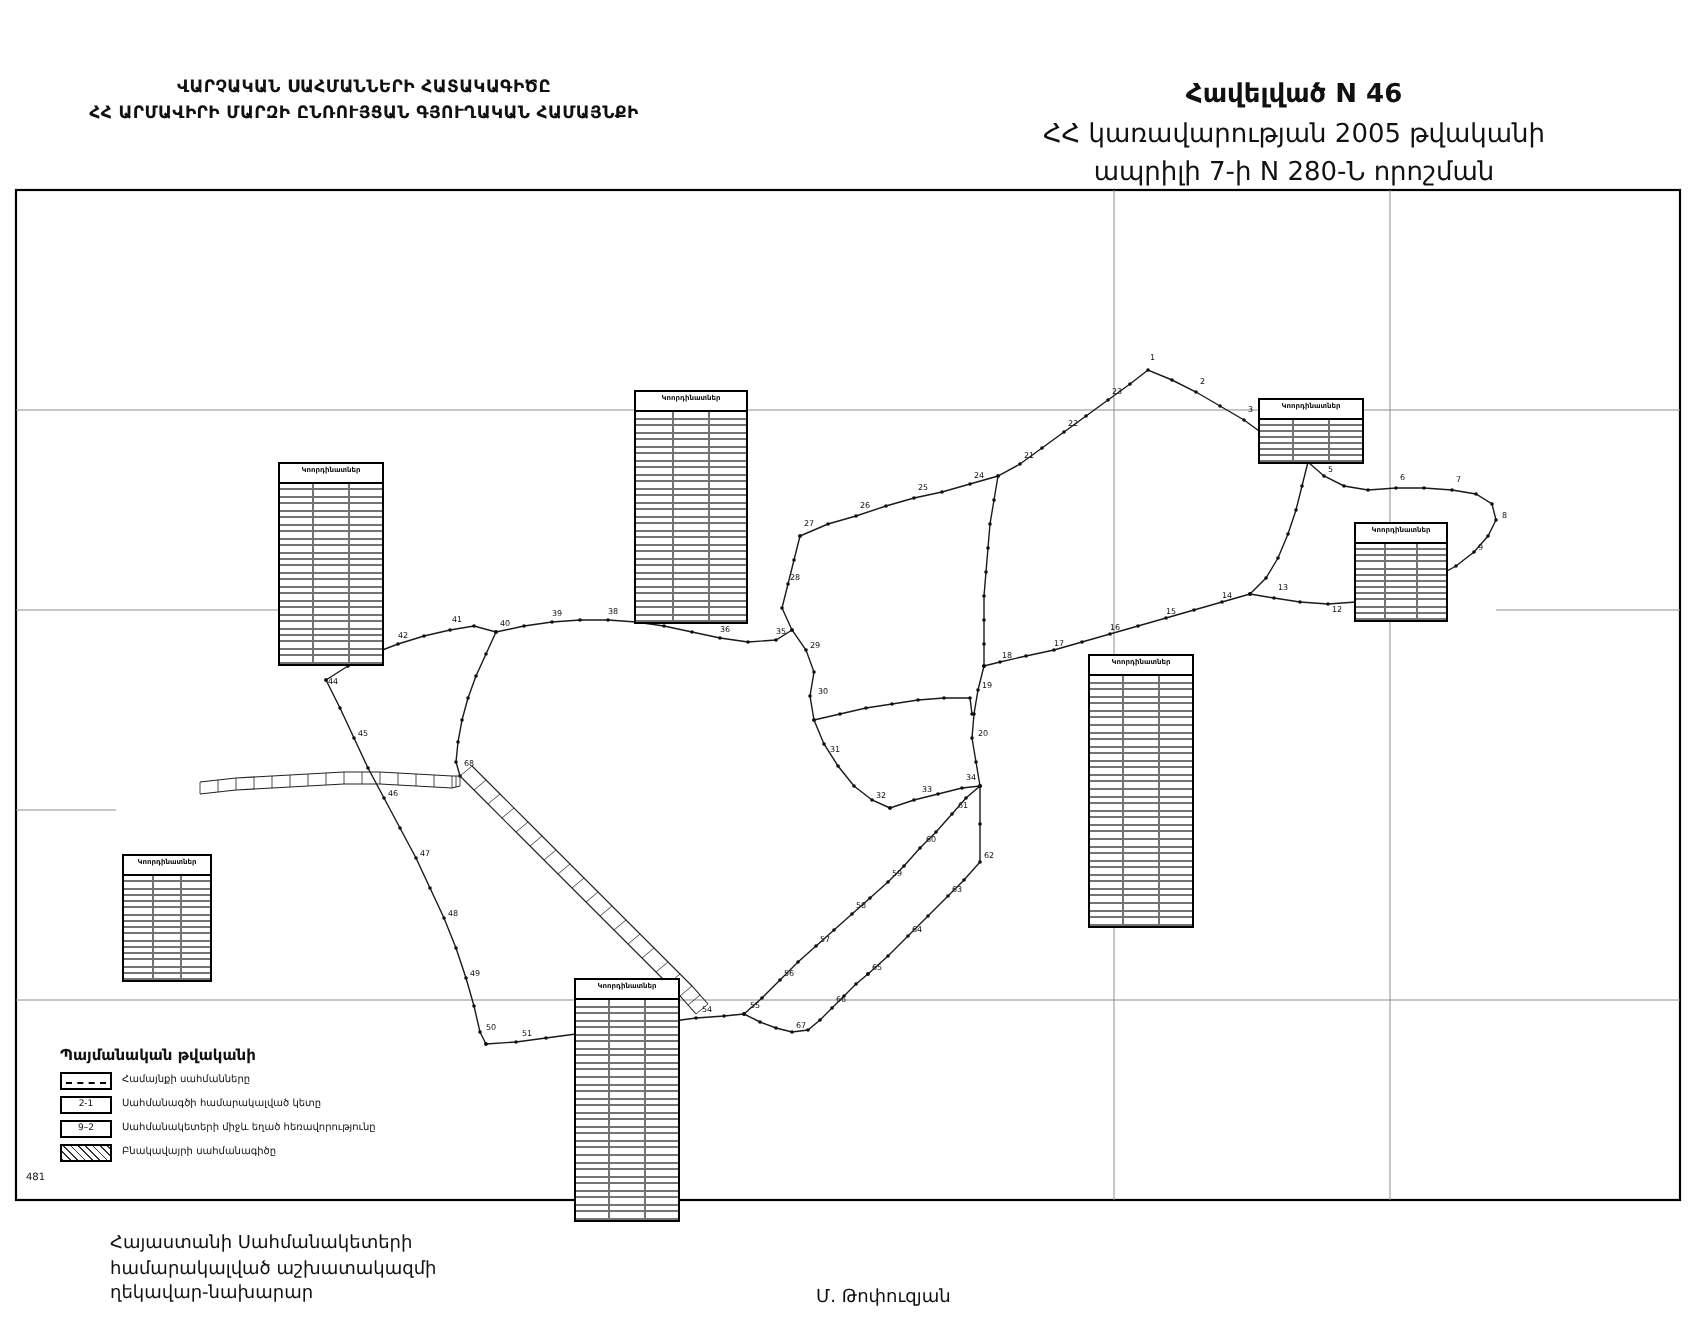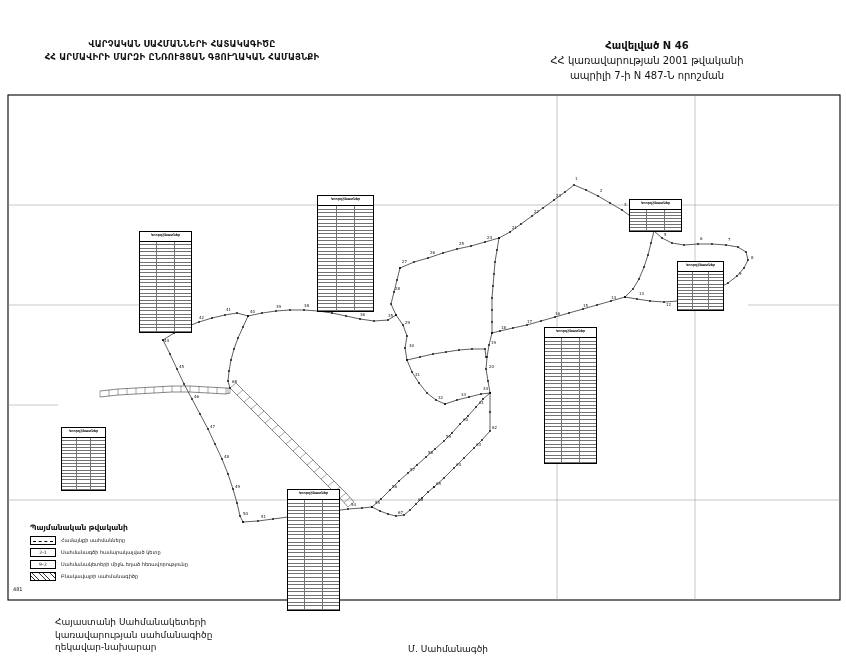--- a/index.html
+++ b/index.html
@@ -2,21 +2,21 @@
 <html><head>
 <meta charset="utf-8">
 <style>
   html,body{margin:0;padding:0;background:#e8e8e8;}
   .sheet{position:relative;width:846px;height:664px;background:#ffffff;overflow:hidden;
          font-family:"DejaVu Sans",sans-serif;color:#111;}
   .map{position:absolute;left:0;top:0;z-index:1;}
   .title{position:absolute;left:24px;top:38px;width:316px;text-align:center;
          font-size:8.5px;font-weight:700;line-height:1.55;letter-spacing:.2px;z-index:2;}
   .annex{position:absolute;left:516px;top:38px;width:262px;text-align:center;
-         font-size:10px;line-height:1.5;z-index:2;}
+         font-size:13px;line-height:1.5;z-index:2;}
   .annex .b{font-weight:700;}
   .footerblock{position:absolute;left:55px;top:616px;font-size:9px;line-height:1.4;z-index:2;}
   .signature{position:absolute;left:408px;top:644px;font-size:9px;z-index:2;}
   .sheetnote{position:absolute;left:13px;top:586px;font-size:5px;z-index:3;}
 
   .ctable{position:absolute;background:#fff;border:1px solid #000;box-sizing:border-box;
           z-index:3;overflow:hidden;}
   .ctable .hd{height:10px;border-bottom:1px solid #000;font-size:3.5px;font-weight:700;
               text-align:center;line-height:1.2;overflow:hidden;padding-top:1px;box-sizing:border-box;}
   .trow{display:flex;box-sizing:border-box;border-bottom:.5px solid rgba(0,0,0,.55);}
@@ -38,22 +38,22 @@
 
 <div class="sheet">
 
   <div class="title">
     <div>ՎԱՐՉԱԿԱՆ ՍԱՀՄԱՆՆԵՐԻ ՀԱՏԱԿԱԳԻԾԸ</div>
     <div>ՀՀ ԱՐՄԱՎԻՐԻ ՄԱՐԶԻ ԸՆՌՈՒՅՑԱՆ ԳՅՈՒՂԱԿԱՆ ՀԱՄԱՅՆՔԻ</div>
   </div>
 
   <div class="annex">
     <div class="b">Հավելված N 46</div>
-    <div>ՀՀ կառավարության 2001 թվականի</div>
-    <div>ապրիլի 7-ի N 487-Ն որոշման</div>
+    <div>ՀՀ կառավարության 2005 թվականի</div>
+    <div>ապրիլի 7-ի N 280-Ն որոշման</div>
   </div>
 
   <svg id="map-svg" class="map" width="846" height="664">
       <rect x="8" y="95" width="832" height="505" fill="none" stroke="#000" stroke-width="1.1"></rect>
       <line x1="8" y1="205" x2="840" y2="205" stroke="#8d8d8d" stroke-width="0.5"></line>
       <line x1="8" y1="305" x2="190" y2="305" stroke="#8d8d8d" stroke-width="0.5"></line>
       <line x1="748" y1="305" x2="840" y2="305" stroke="#8d8d8d" stroke-width="0.5"></line>
       <line x1="8" y1="405" x2="58" y2="405" stroke="#8d8d8d" stroke-width="0.5"></line>
       <line x1="8" y1="500" x2="840" y2="500" stroke="#8d8d8d" stroke-width="0.5"></line>
       <line x1="557" y1="95" x2="557" y2="600" stroke="#8d8d8d" stroke-width="0.5"></line>
@@ -391,25 +391,25 @@
           <div class="lsym hatch"></div>
           <span class="llabel">Բնակավայրի սահմանագիծը</span>
         </div>
       </div>
   </div>
 
   <div class="sheetnote">481</div>
 
   <div class="footerblock">
     <div>Հայաստանի Սահմանակետերի</div>
-    <div>կառավարության սահմանագիծը</div>
+    <div>համարակալված աշխատակազմի</div>
     <div>ղեկավար-նախարար</div>
   </div>
 
-  <div class="signature">Մ. Սահմանագծի</div>
+  <div class="signature">Մ. Թոփուզյան</div>
 
 <div class="ctable" style="left: 139px; top: 231px; width: 53px; height: 102px;">
       <div class="hd">Կոորդինատներ</div>
       <div class="trow" style="height: 3.46154px;">
         <span class="tcell"></span>
         <span class="tcell"></span>
         <span class="tcell"></span>
       </div>
       <div class="trow" style="height: 3.46154px;">
         <span class="tcell"></span>

